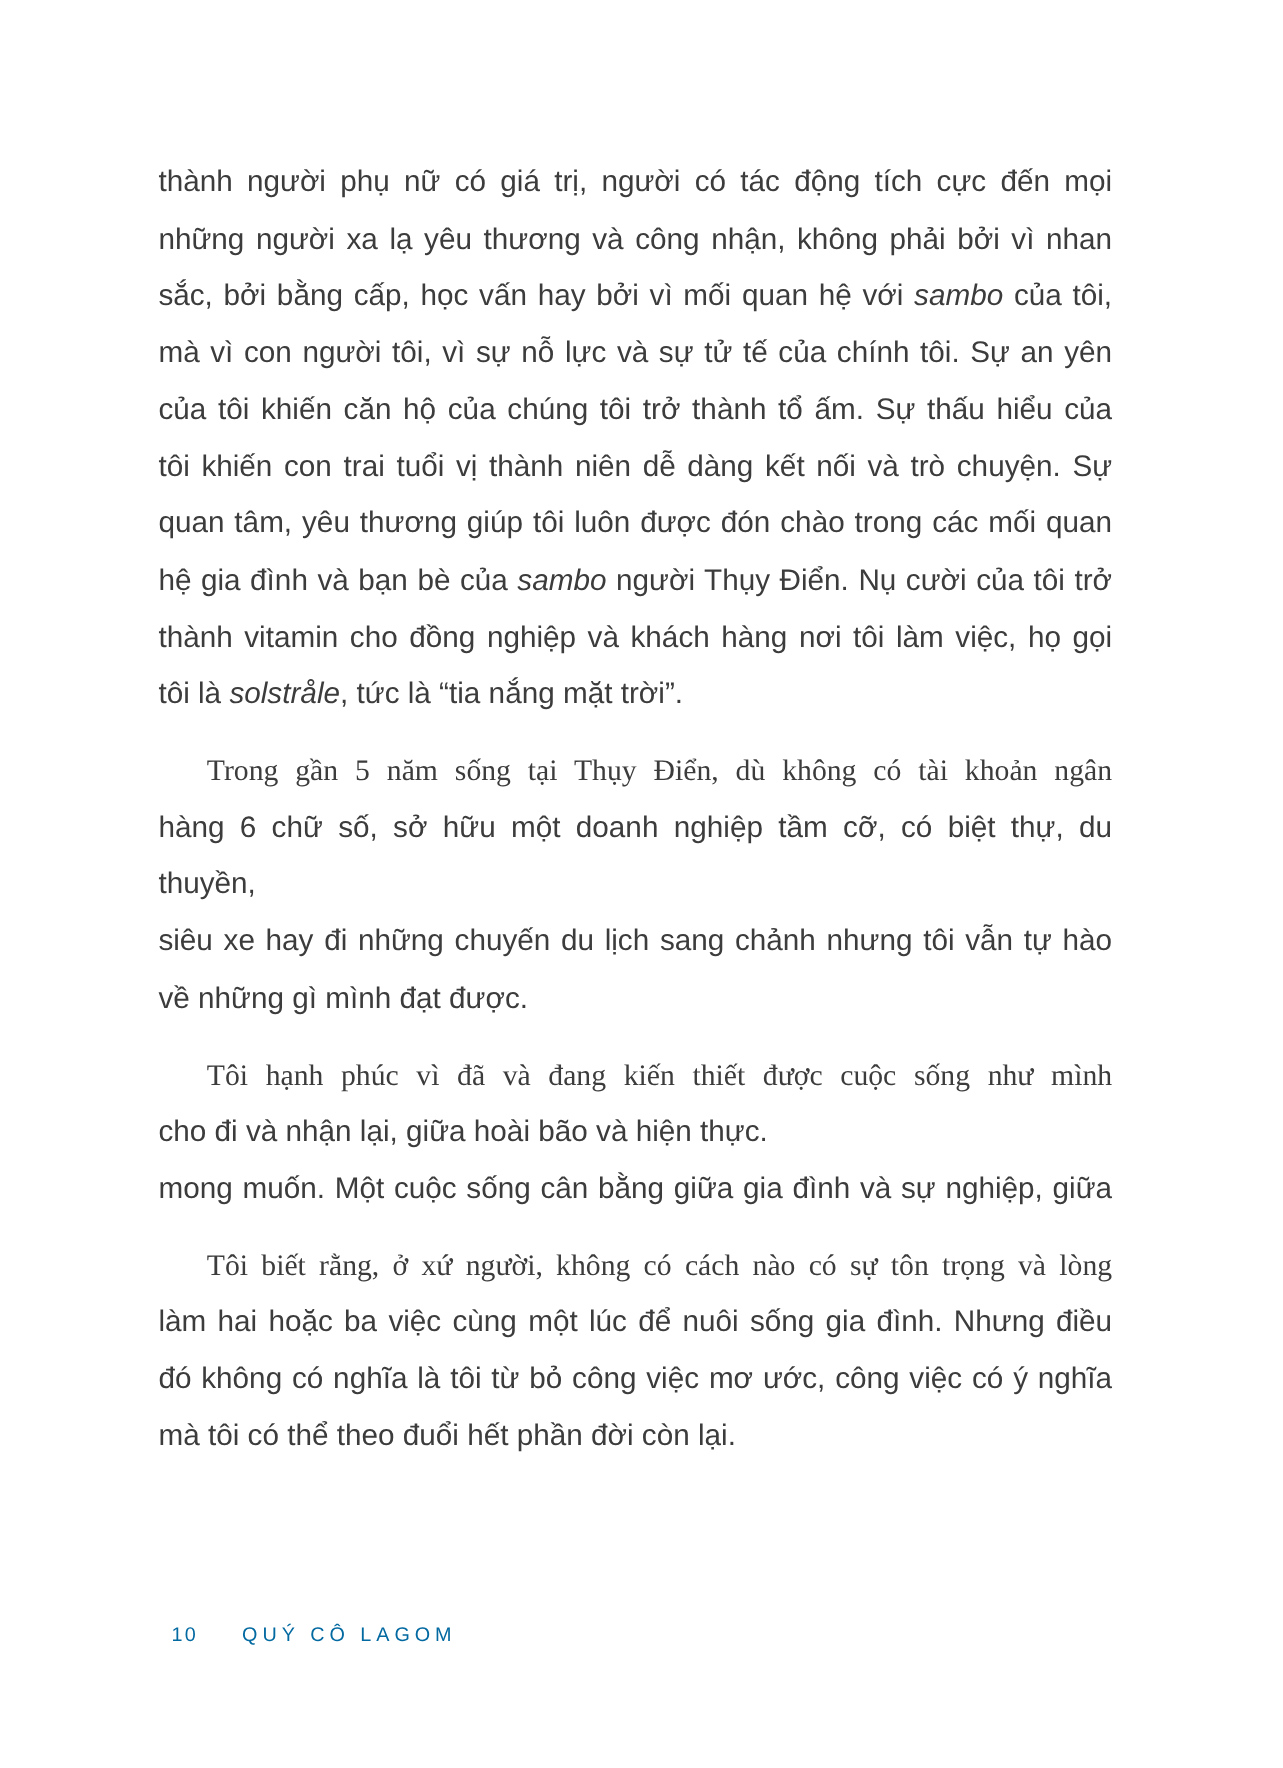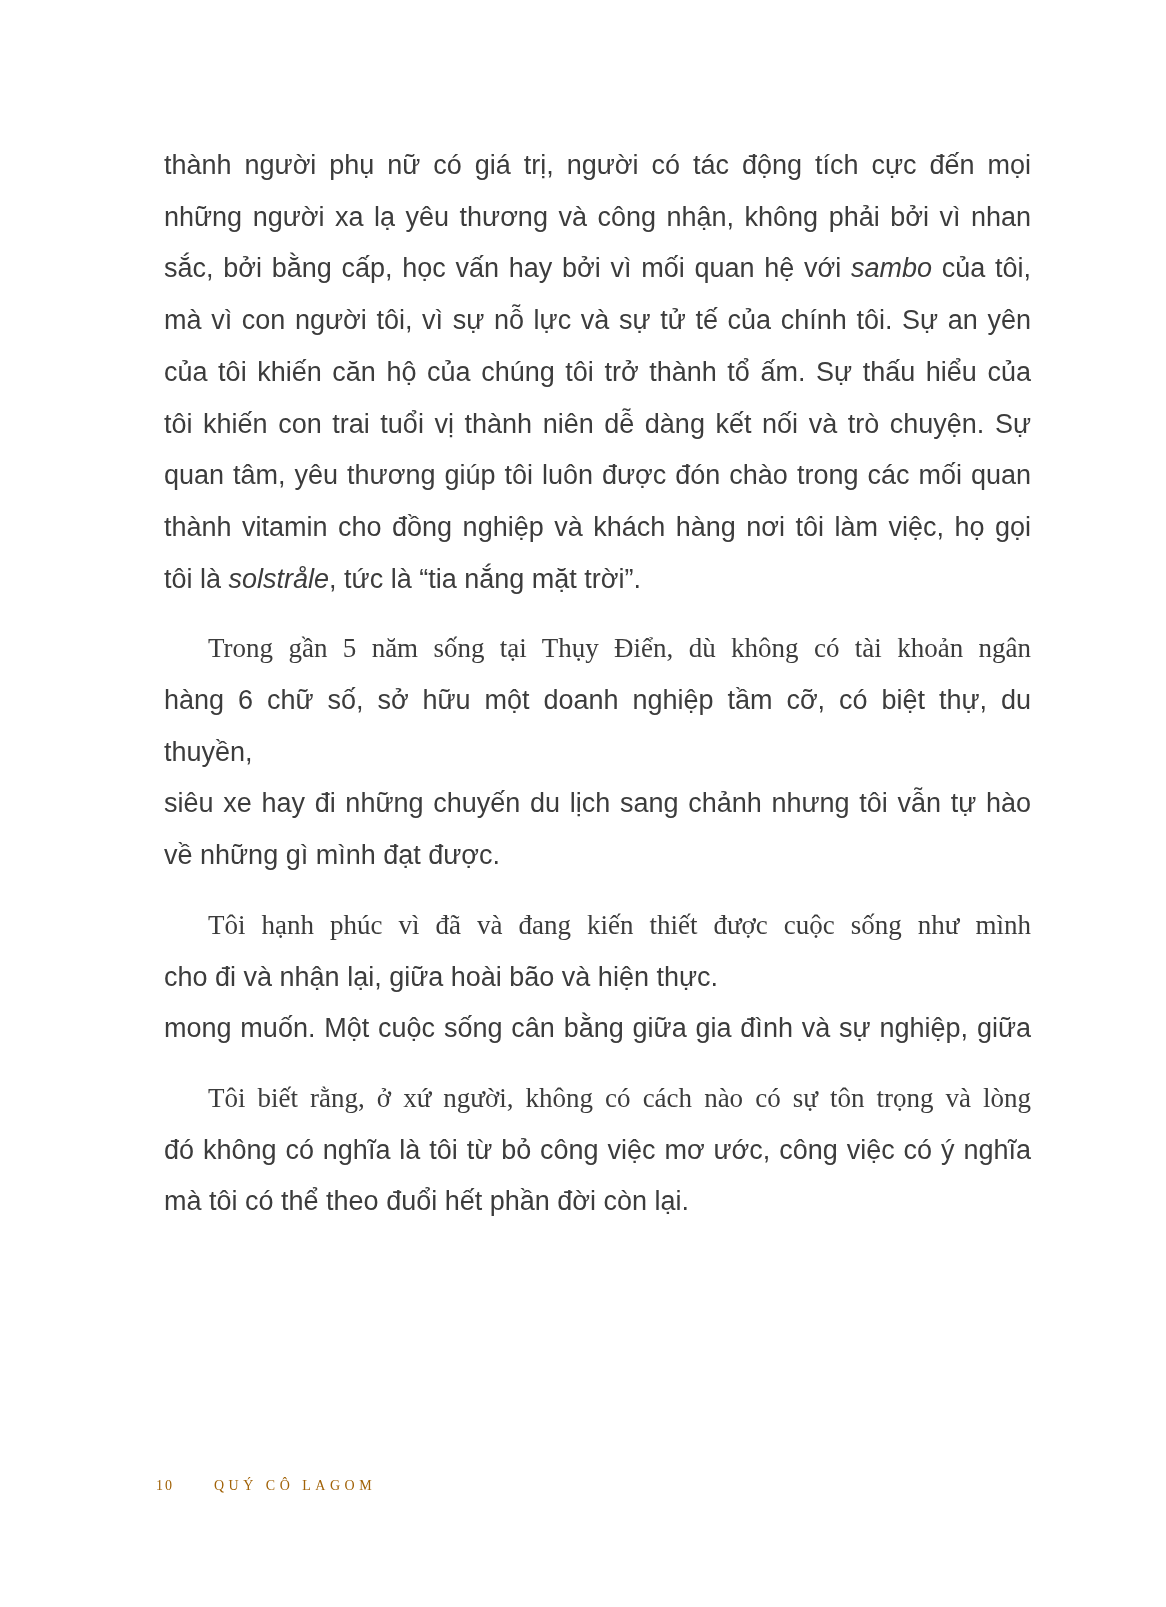--- a/index.html
+++ b/index.html
@@ -7,79 +7,80 @@
     position: relative;
     width: 1166px;
     height: 1607px;
     background: #ffffff;
     font-family: "Liberation Sans", "DejaVu Sans", sans-serif;
     color: #3c3c3c;
     overflow: hidden;
   }
   .text-block {
     position: absolute;
-    left: 164px;
+    left: 144px;
     top: 140px;
     width: 867px;
     font-size: 27px;
     line-height: 51.7px;
   }
   .para { margin: 0 0 18px 0; }
   .line {
     text-align: justify;
     text-align-last: justify;
   }
   .line.last { text-align-last: left; }
   .line.indent { text-indent: 44px; font-family: Liberation Serif, serif; }
   .line em { }
   .footer {
     position: absolute;
     left: 156px;
     top: 1472px;
     display: flex;
     align-items: baseline;
-    font-size: 14px;
+    font-size: 18px;
     line-height: 28px;
-    color: #a16207;
-    font-family: Liberation Serif, serif;
+    color: #0369a1;
   }
   .page-num { letter-spacing: 2px; }
   .running-title { margin-left: 40px; letter-spacing: 4.5px; }
 </style>
 </head>
 <body>
 
 <div class="page">
 
   <main class="text-block">
 
   <div class="para">
         <div class="line">thành người phụ nữ có giá trị, người có tác động tích cực đến mọi</div>
         <div class="line">những người xa lạ yêu thương và công nhận, không phải bởi vì nhan</div>
         <div class="line">sắc, bởi bằng cấp, học vấn hay bởi vì mối quan hệ với <em>sambo</em> của tôi,</div>
         <div class="line">mà vì con người tôi, vì sự nỗ lực và sự tử tế của chính tôi. Sự an yên</div>
         <div class="line">của tôi khiến căn hộ của chúng tôi trở thành tổ ấm. Sự thấu hiểu của</div>
         <div class="line">tôi khiến con trai tuổi vị thành niên dễ dàng kết nối và trò chuyện. Sự</div>
         <div class="line">quan tâm, yêu thương giúp tôi luôn được đón chào trong các mối quan</div>
+        <div class="line">hệ gia đình và bạn bè của <em>sambo</em> người Thụy Điển. Nụ cười của tôi trở</div>
         <div class="line">thành vitamin cho đồng nghiệp và khách hàng nơi tôi làm việc, họ gọi</div>
         <div class="line last">tôi là <em>solstråle</em>, tức là “tia nắng mặt trời”.</div>
       </div>
       <div class="para">
         <div class="line indent">Trong gần 5 năm sống tại Thụy Điển, dù không có tài khoản ngân</div>
         <div class="line">hàng 6 chữ số, sở hữu một doanh nghiệp tầm cỡ, có biệt thự, du thuyền,</div>
         <div class="line">siêu xe hay đi những chuyến du lịch sang chảnh nhưng tôi vẫn tự hào</div>
         <div class="line last">về những gì mình đạt được.</div>
       </div>
       <div class="para">
         <div class="line indent">Tôi hạnh phúc vì đã và đang kiến thiết được cuộc sống như mình</div>
         <div class="line last">cho đi và nhận lại, giữa hoài bão và hiện thực.</div>
         <div class="line">mong muốn. Một cuộc sống cân bằng giữa gia đình và sự nghiệp, giữa</div>
       </div>
       <div class="para">
         <div class="line indent">Tôi biết rằng, ở xứ người, không có cách nào có sự tôn trọng và lòng</div>
+        <div class="line">làm hai hoặc ba việc cùng một lúc để nuôi sống gia đình. Nhưng điều</div>
         <div class="line">đó không có nghĩa là tôi từ bỏ công việc mơ ước, công việc có ý nghĩa</div>
         <div class="line last">mà tôi có thể theo đuổi hết phần đời còn lại.</div>
       </div>
     </main>
 
   <footer class="footer">
     <span class="page-num">10</span>
     <span class="running-title">QUÝ CÔ LAGOM</span>
   </footer>
 

